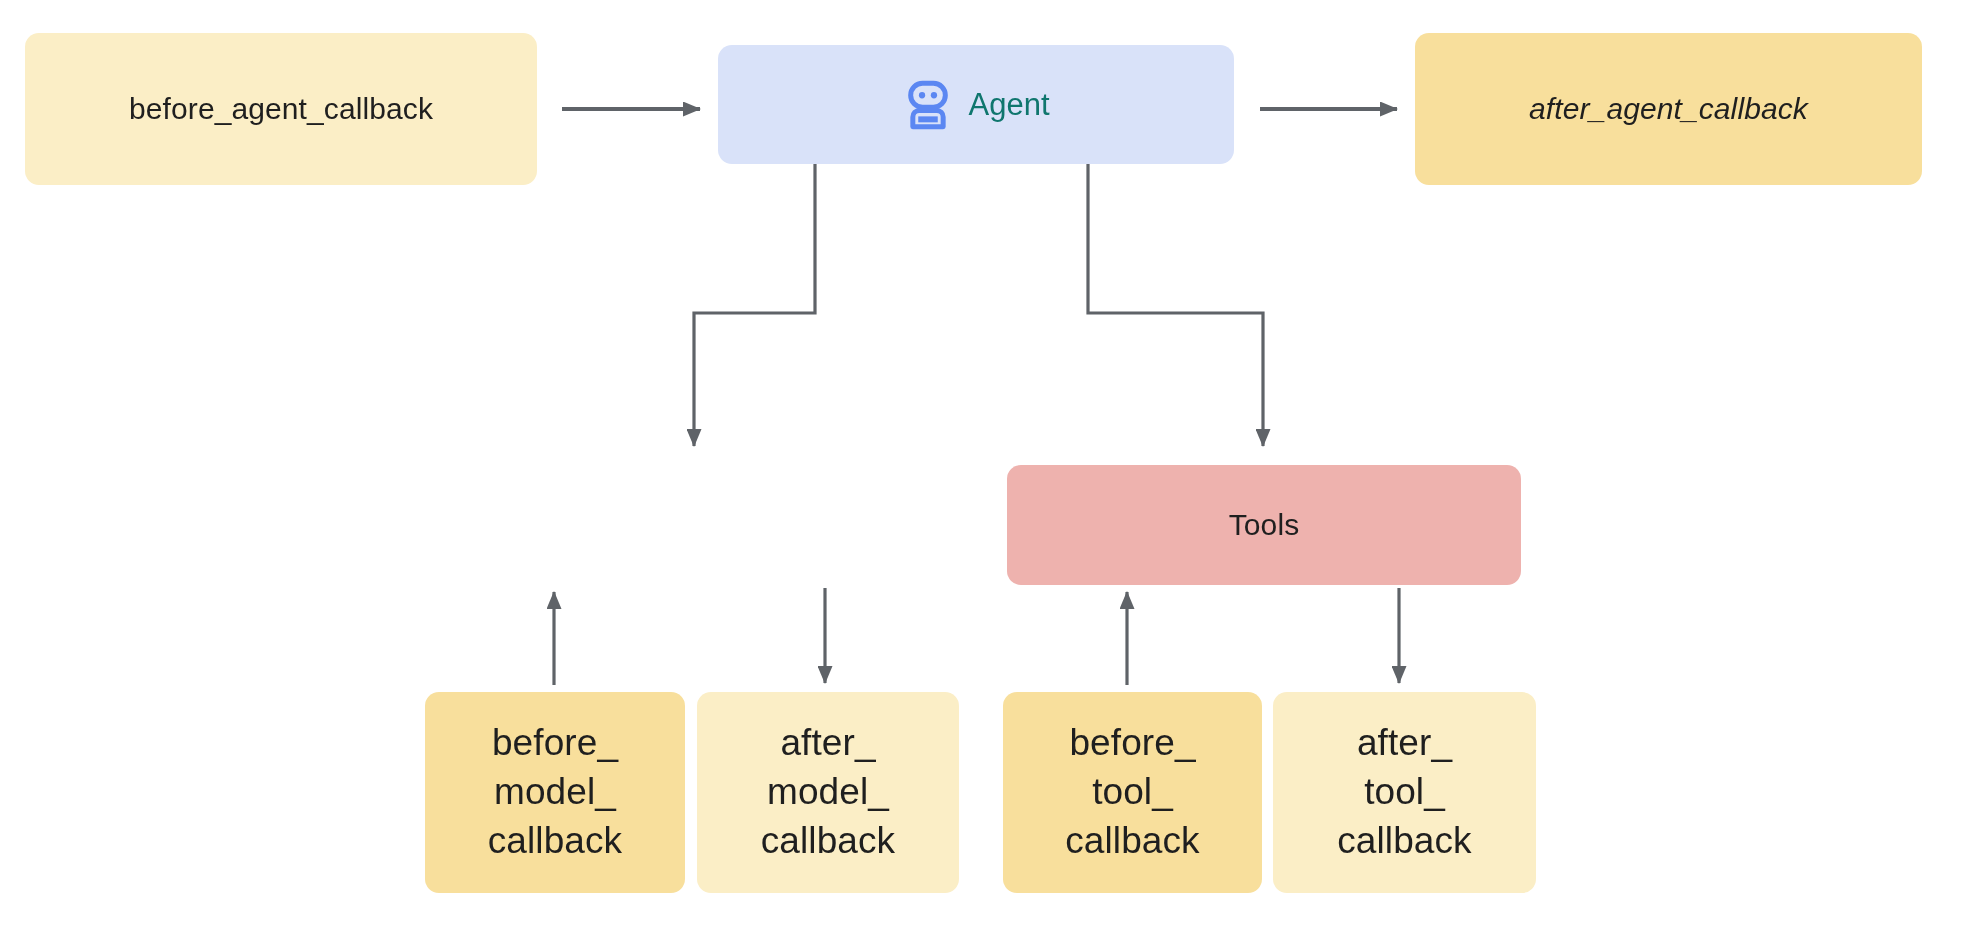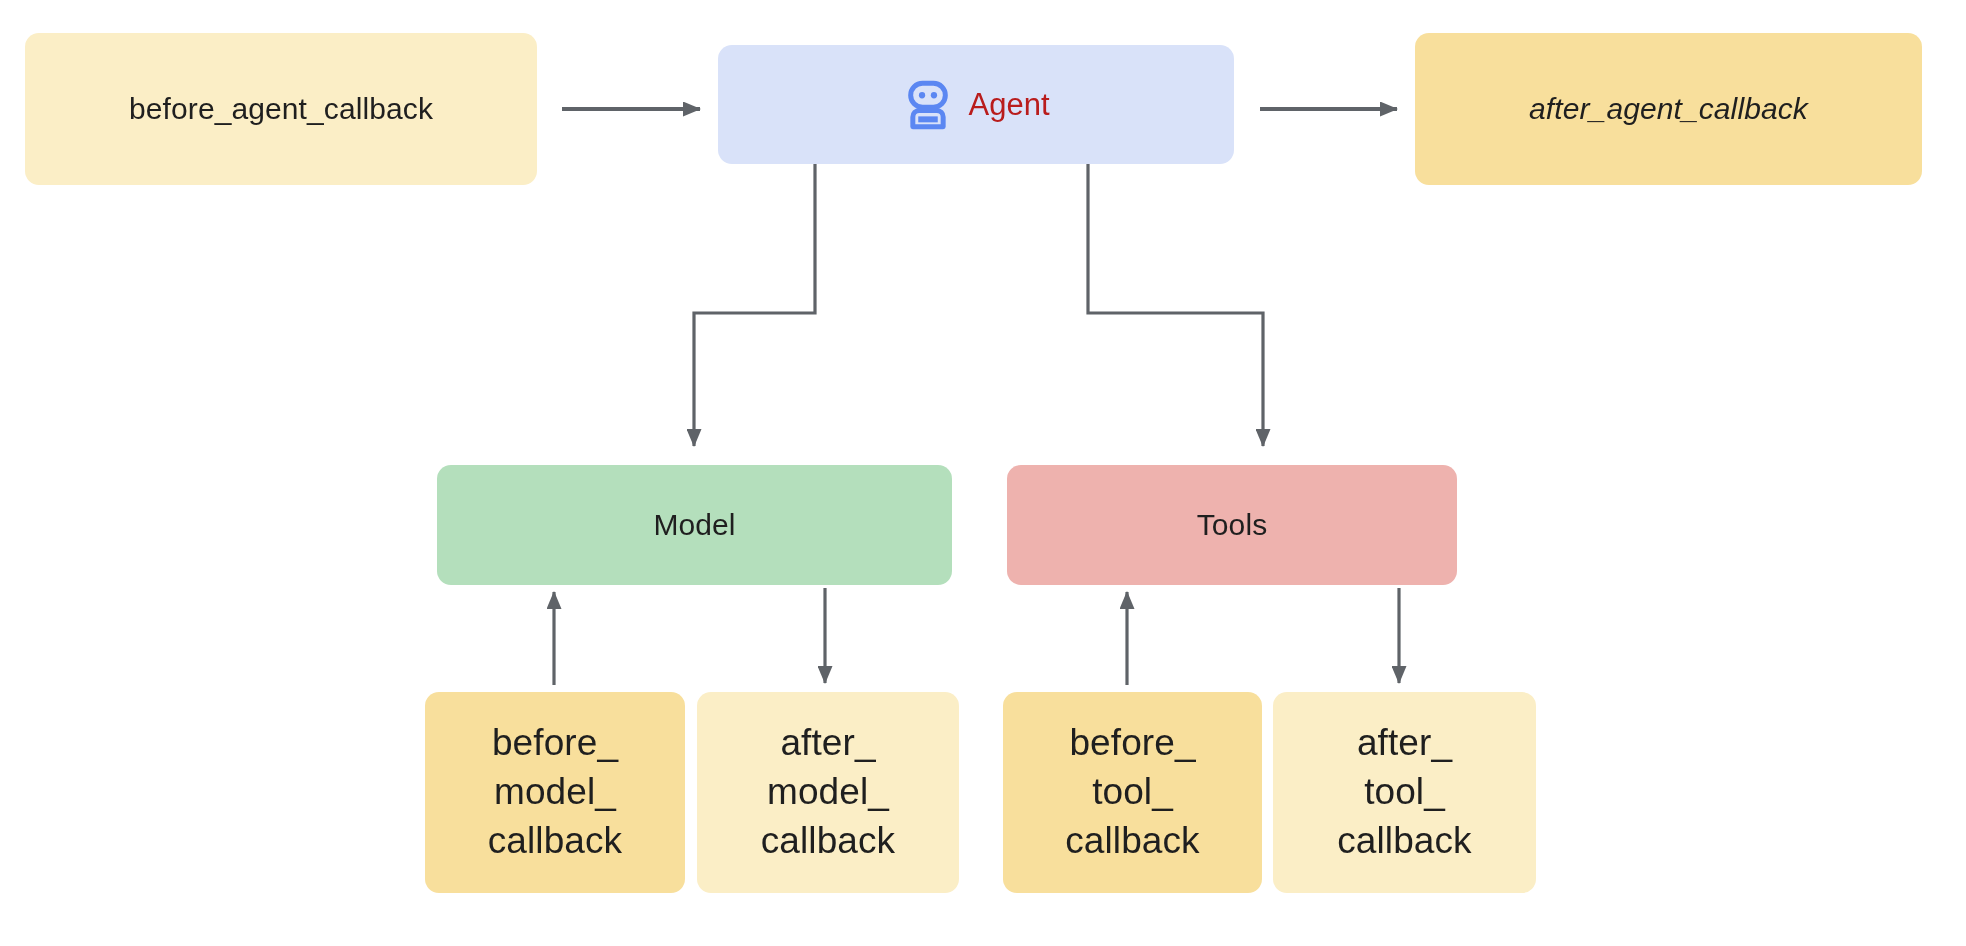--- a/index.html
+++ b/index.html
@@ -54,21 +54,21 @@
     justify-content: center;
     gap: 14px;
   }
   .robot-icon {
     display: block;
     width: 52px;
     height: 52px;
     flex: 0 0 auto;
   }
   .agent-text {
-    color: #b91c1c;
+    color: #0f766e;
     font-size: 31px;
     font-weight: 400;
   }
 </style>
 </head>
 <body>
 
 <div id="diagram-root" style="background: rgb(255, 255, 255);">
 
   <svg class="diagram-canvas" viewBox="0 0 1966 946" aria-hidden="true">
@@ -128,25 +128,22 @@
         <rect x="15" y="34.5" width="18" height="5.5" fill="#5b87f2"></rect>
       </svg>
       <span class="agent-text">Agent</span>
     </div>
   </div>
 
   <div class="node-box" id="node-after-agent-callback" style="left: 1415px; top: 33px; width: 507px; height: 152px; background: rgb(248, 223, 156); font-style: italic;">
     <span class="node-label">after_agent_callback</span>
   </div>
 
-  <div class="node-box" id="node-model" style="left: 437px; top: 465px; width: 515px; height: 120px; background: rgb(180, 223, 188);">
-    <span class="node-label">Model</span>
-  </div>
 
-  <div class="node-box" id="node-tools" style="left: 1007px; top: 465px; width: 450px; height: 120px; background: rgb(238, 178, 174);">
+  <div class="node-box" id="node-tools" style="left: 1007px; top: 465px; width: 514px; height: 120px; background: rgb(238, 178, 174);">
     <span class="node-label">Tools</span>
   </div>
 
   <div class="node-box" id="node-before-model-callback" style="left: 425px; top: 692px; width: 260px; height: 201px; background: rgb(248, 223, 156);">
     <span class="node-label small">before_
 model_
 callback</span>
   </div>
 
   <div class="node-box" id="node-after-model-callback" style="left: 697px; top: 692px; width: 262px; height: 201px; background: rgb(251, 238, 198);">

